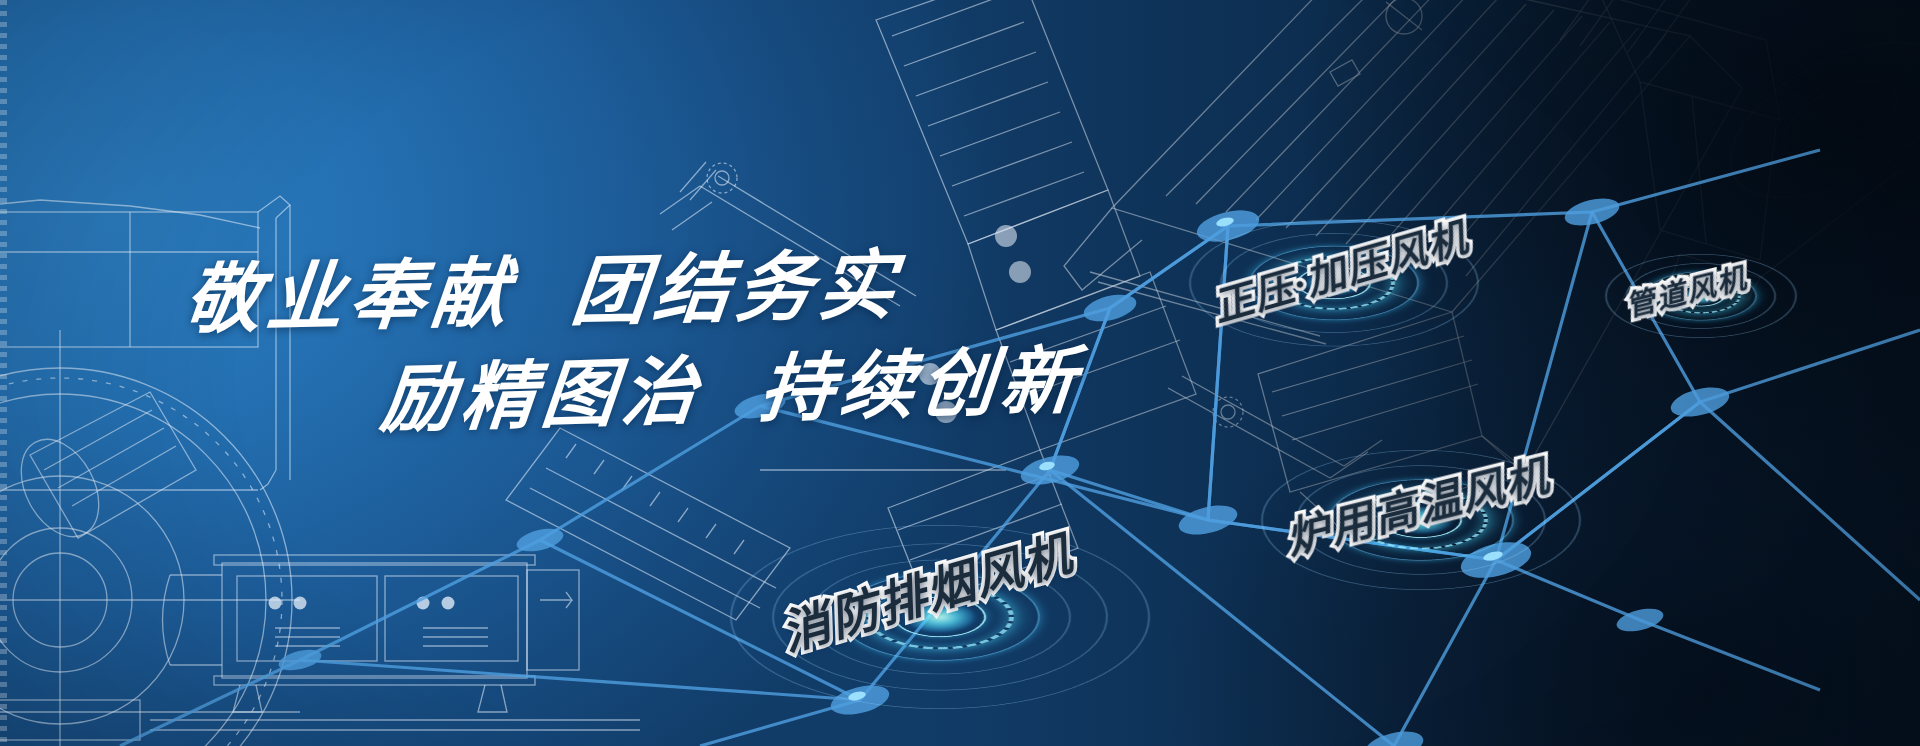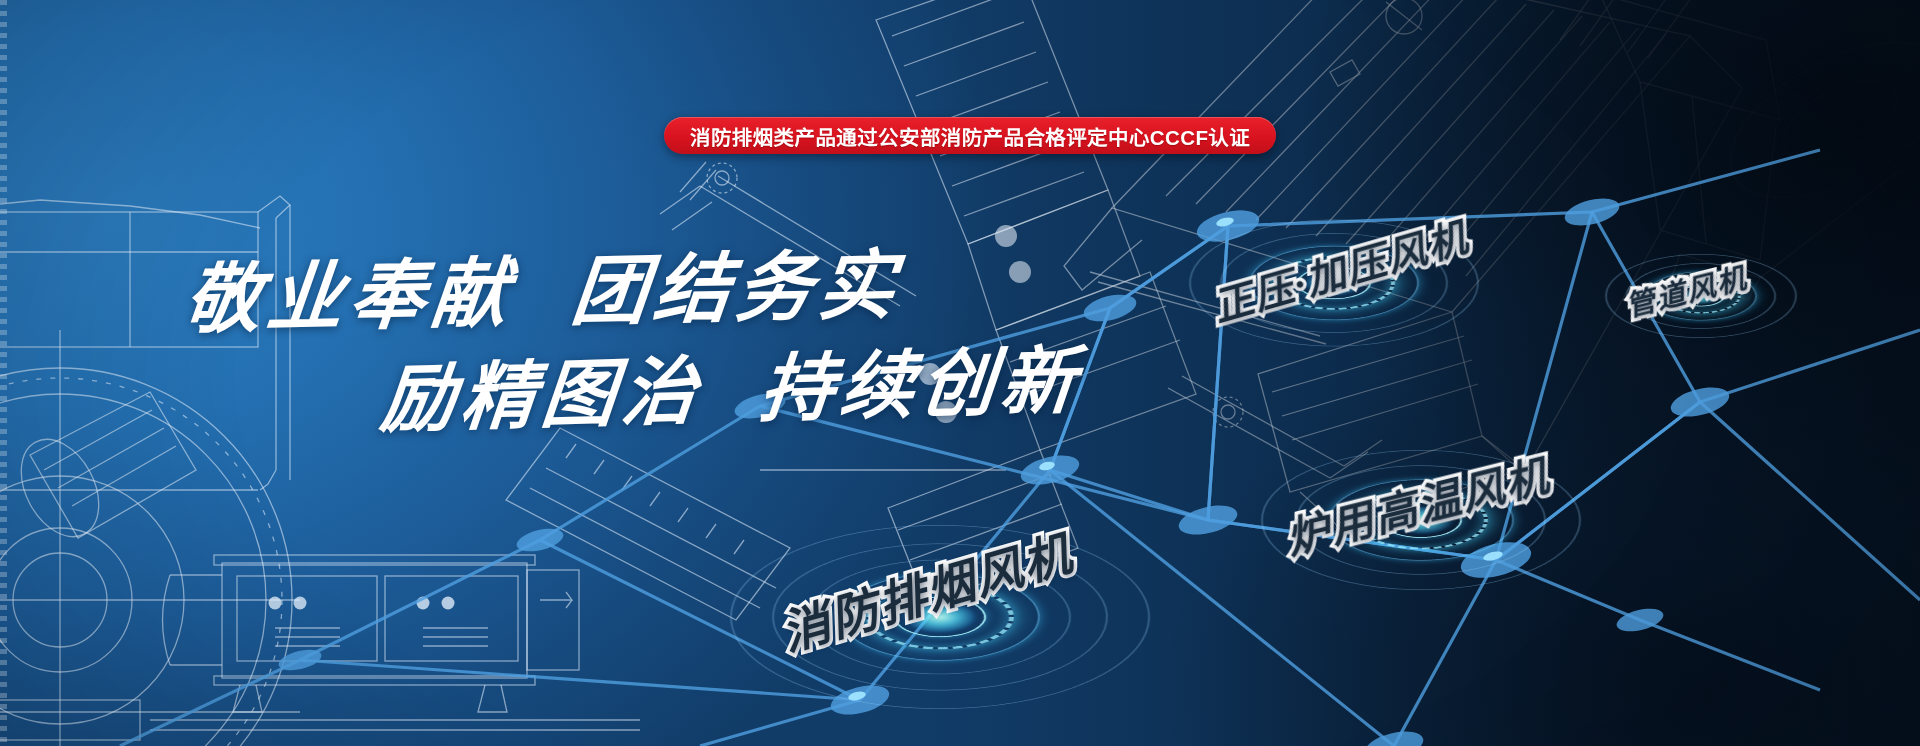--- a/index.html
+++ b/index.html
@@ -396,17 +396,14 @@
 
   <div id="slogan">
     <div class="line l1">
       <span>敬业奉献</span><span class="gap"></span><span>团结务实</span>
     </div>
     <div class="line l2">
       <span>励精图治</span><span class="gap"></span><span>持续创新</span>
     </div>
   </div>
 
-  <div id="cert-banner">
-    <span class="txt">消防排烟类产品通过公安部消防产品合格评定中心CCCF认证</span>
-  </div>
 
 </div>
 
 </body></html>

